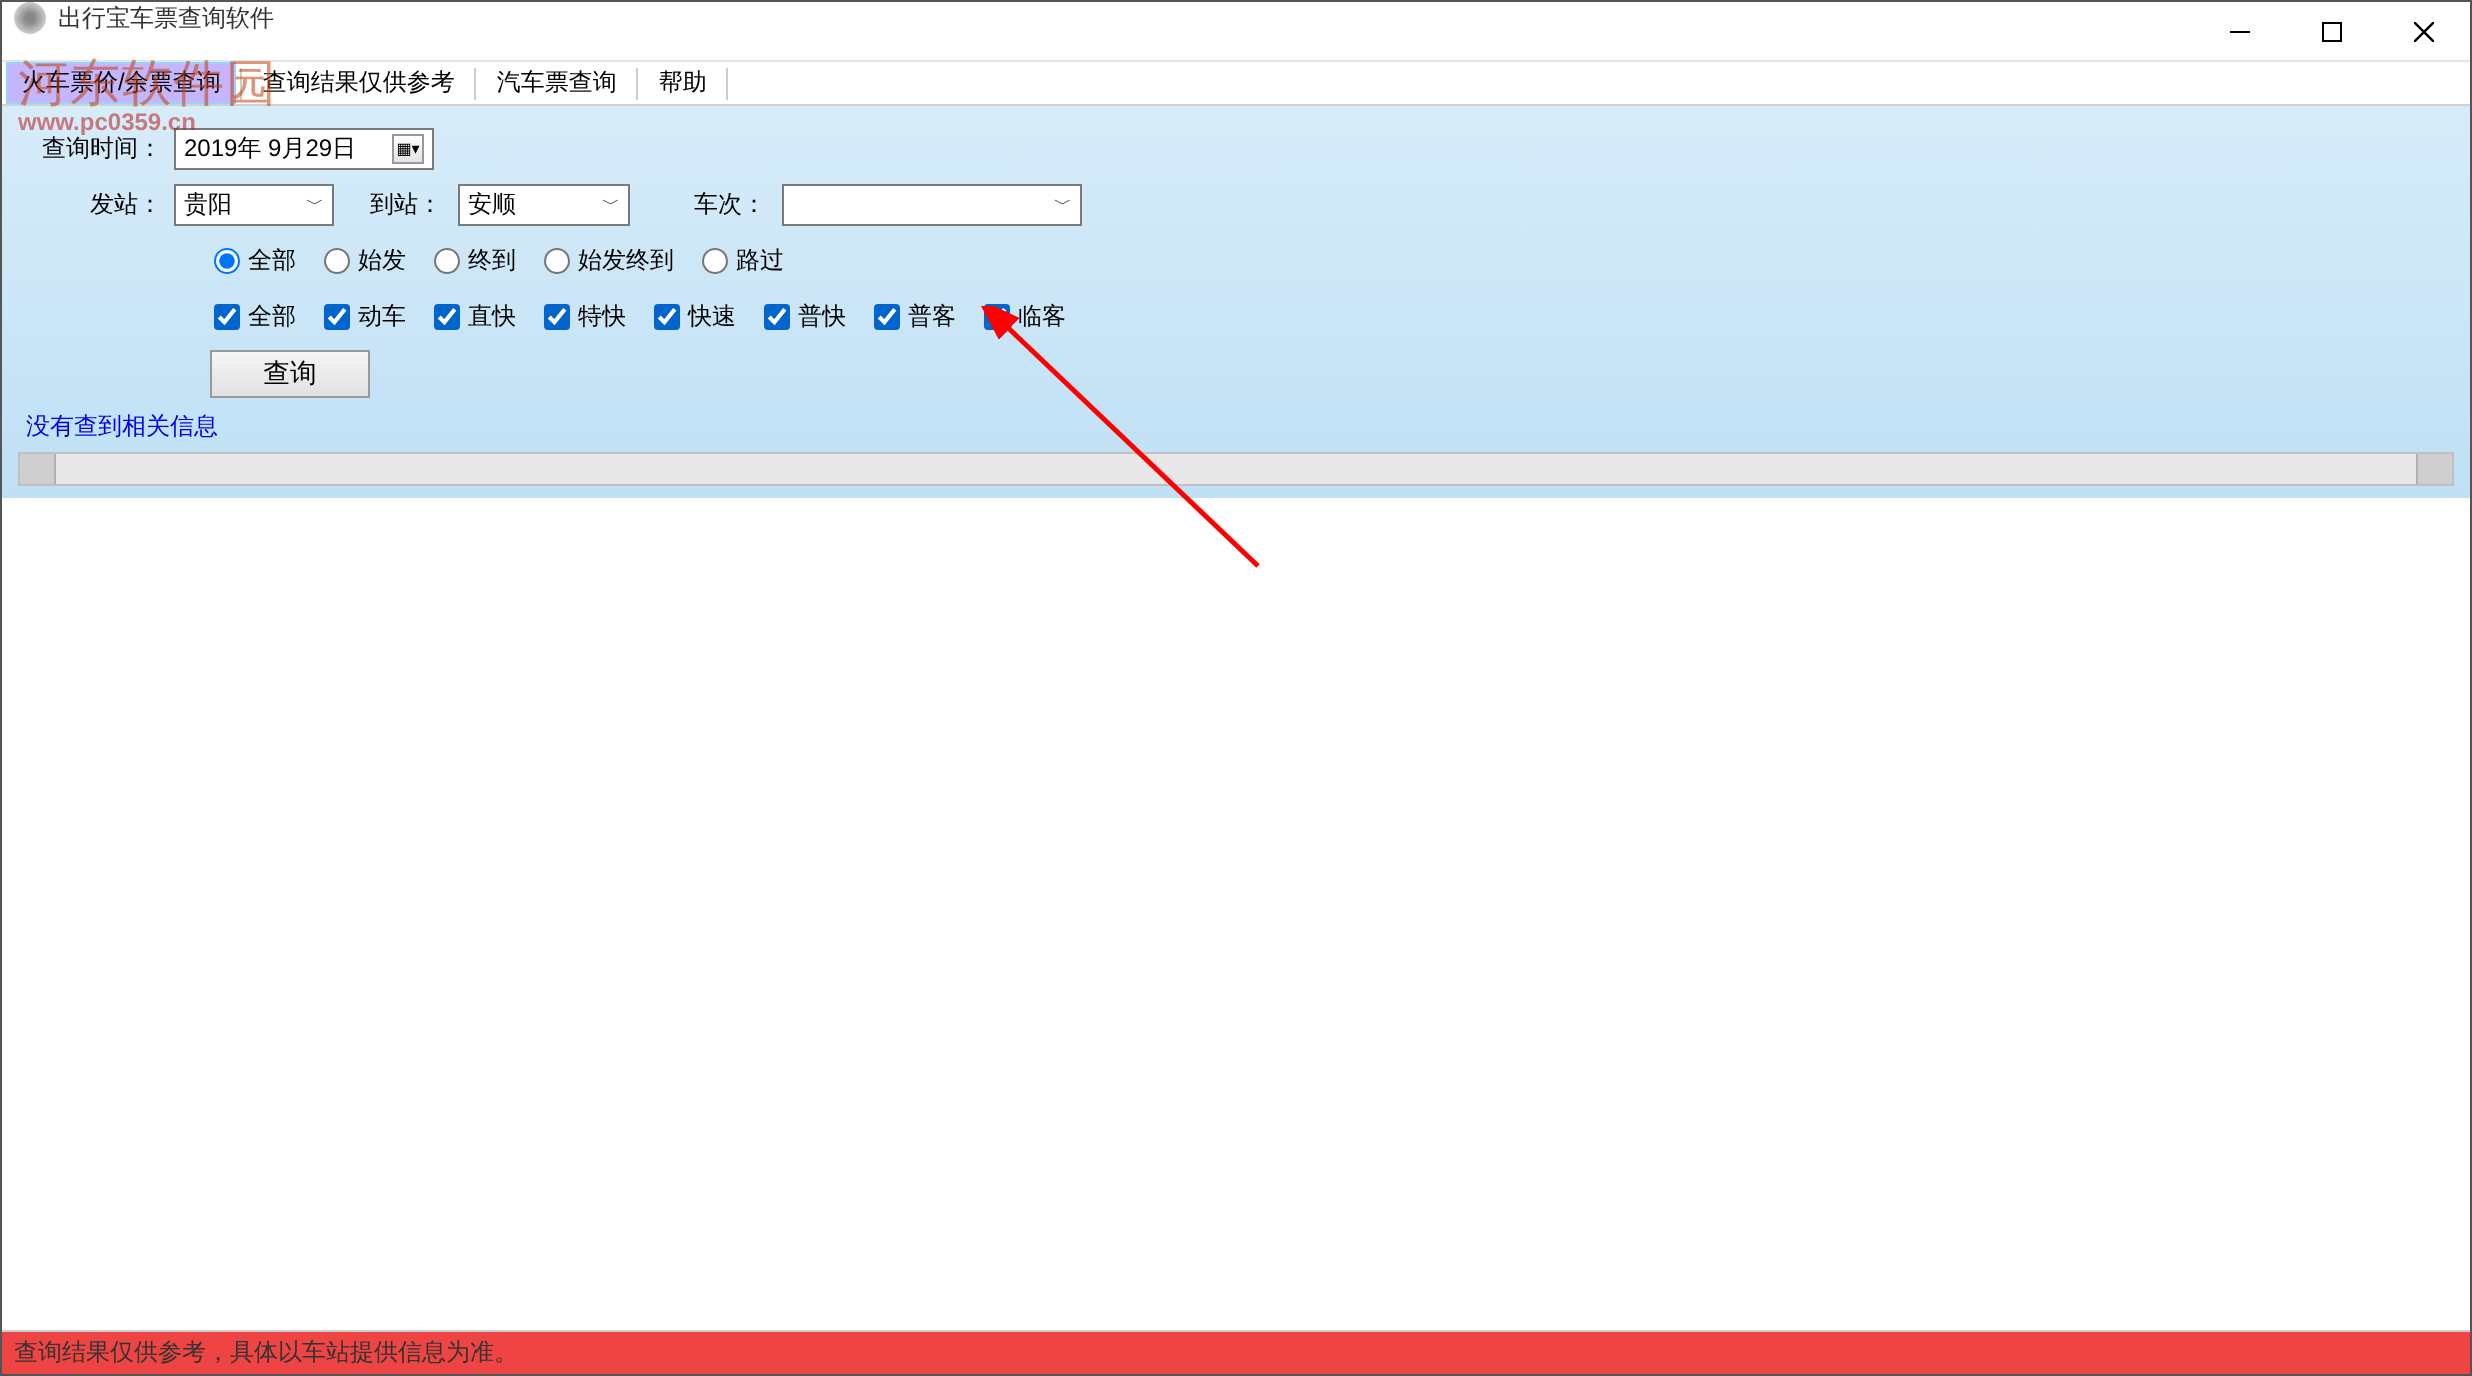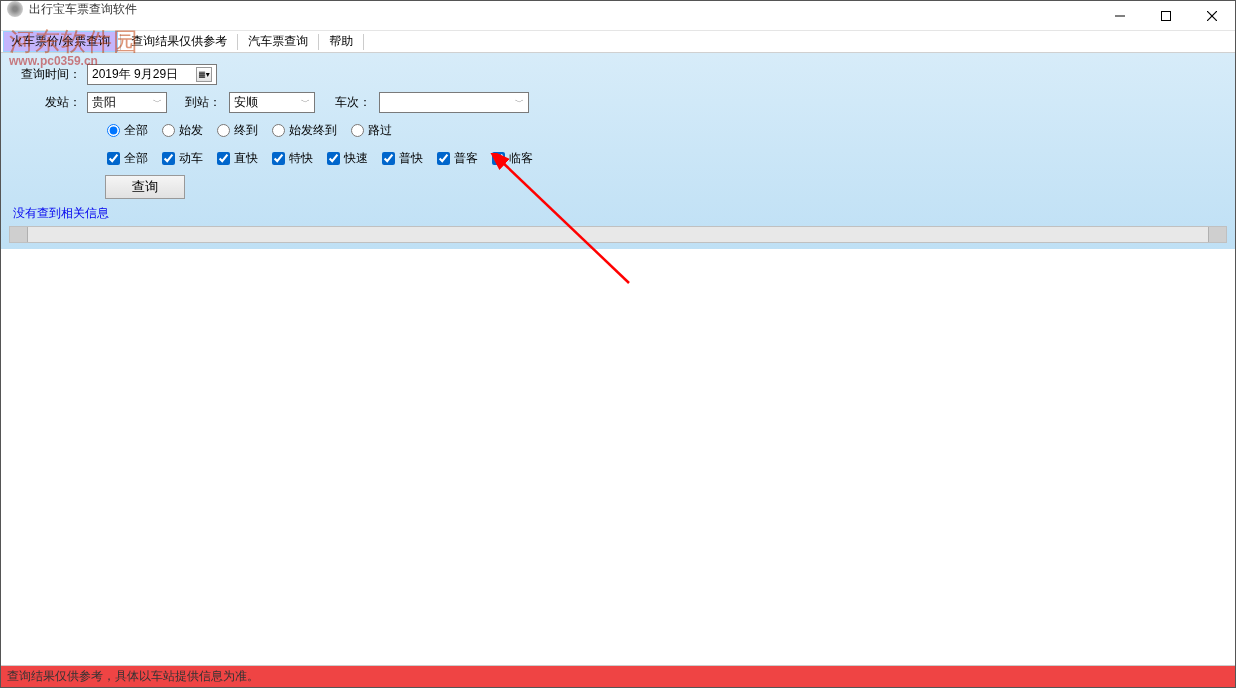--- a/index.html
+++ b/index.html
@@ -98,21 +98,21 @@
       <span class="label">发站：</span>
       <div class="combo w80">
         <span class="combo-text">贵阳</span>
         <span class="combo-arrow">﹀</span>
       </div>
       <span class="label-inline">到站：</span>
       <div class="combo w86">
         <span class="combo-text">安顺</span>
         <span class="combo-arrow">﹀</span>
       </div>
-      <span class="label-inline" style="padding-left:20px">车次：</span>
+      <span class="label-inline" style="padding-left:32px">车次：</span>
       <div class="combo w150">
         <span class="combo-text"></span>
         <span class="combo-arrow">﹀</span>
       </div>
     </div>
 
     <div class="row" style="padding-left:98px">
       <label class="radio-item">
           <input type="radio" name="r1" checked="" style="">
           <span>全部</span>

